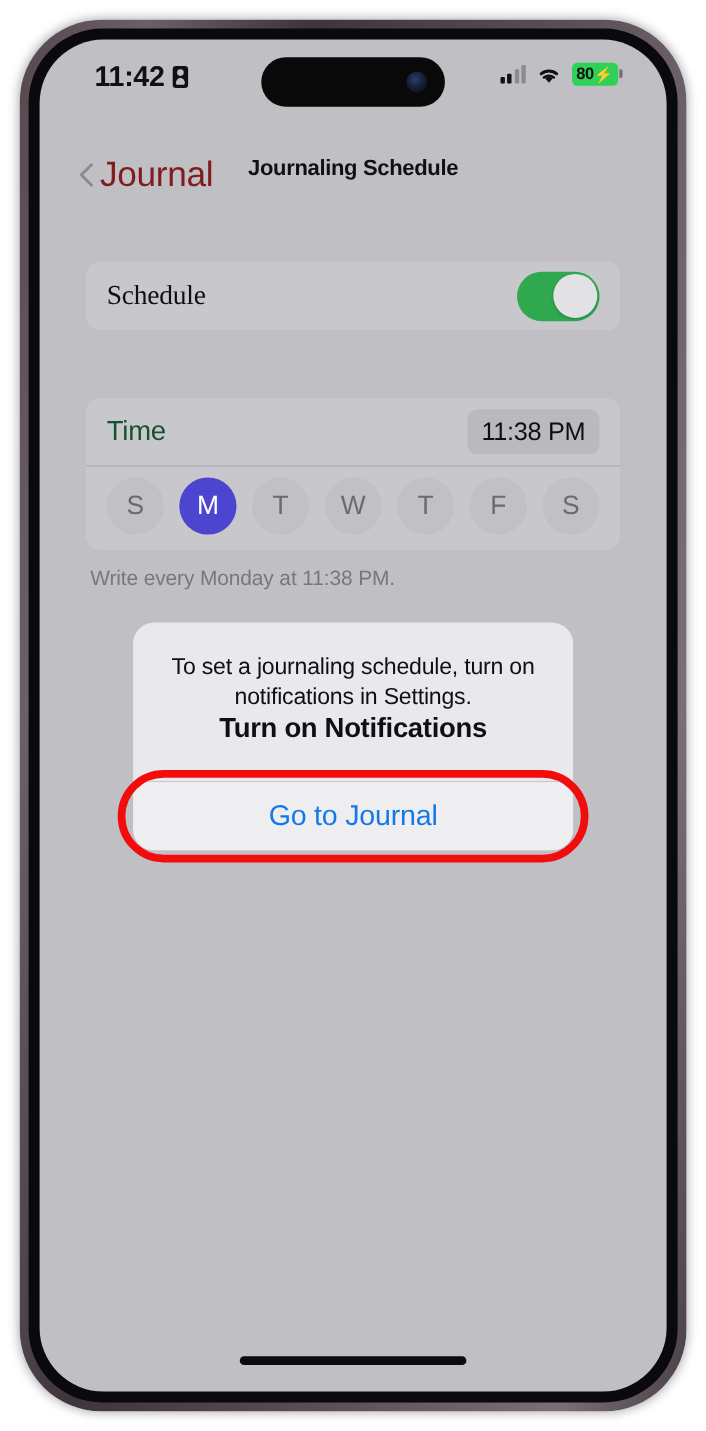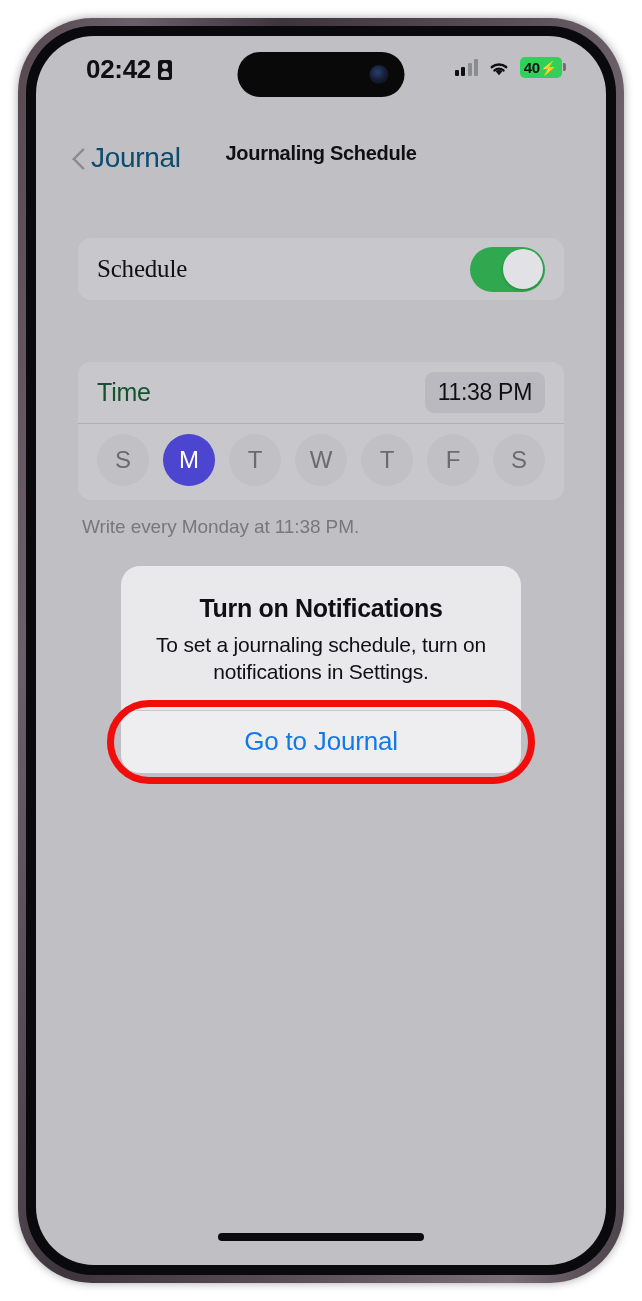--- a/index.html
+++ b/index.html
@@ -205,22 +205,22 @@
     content: "";
     position: absolute;
     left: 3px; top: 4px;
     width: 13px; height: 13px;
     border-left: 3.2px solid #8b8b92;
     border-bottom: 3.2px solid #8b8b92;
     transform: rotate(45deg);
     border-radius: 1px;
   }
   #back-button-label {
-    font-size: 28px;
-    color: #0c4a6e;
+    font-size: 32px;
+    color: #7f1d1d;
     letter-spacing: -0.3px;
   }
   #nav-title {
     position: absolute;
     left: 0;
     top: 6px;
     width: 100%;
     text-align: center;
     font-size: 20px;
     font-weight: bold;
@@ -410,21 +410,21 @@
   <div class="side-btn" id="volume-up"></div>
   <div class="side-btn" id="volume-down"></div>
   <div class="side-btn" id="power-button"></div>
 
   <div id="phone-bezel">
     <div id="phone-screen">
 
       <div id="status-bar">
 
         <div id="status-time-group">
-          <span id="status-time">02:42</span>
+          <span id="status-time">11:42</span>
           <span id="lock-badge-icon"></span>
         </div>
 
         <div id="dynamic-island">
           <div id="front-camera-icon"></div>
         </div>
 
         <div id="status-right">
           <span id="cellular-icon">
             <i></i>
@@ -433,21 +433,21 @@
               <i></i>
           </span>
           <span id="wifi-icon">
             <svg width="24" height="18" viewBox="0 0 24 18">
               <path d="M12 16.2 L8.6 12.3 C10.5 10.7 13.5 10.7 15.4 12.3 Z" fill="#101014"></path>
               <path d="M4.9 8.1 A11 11 0 0 1 19.1 8.1" stroke="#101014" stroke-width="2.6" fill="none" stroke-linecap="round"></path>
               <path d="M7.5 11.4 A7.2 7.2 0 0 1 16.5 11.4" stroke="#101014" stroke-width="2.4" fill="none" stroke-linecap="round"></path>
             </svg>
           </span>
           <span id="battery-icon">
-            <span id="battery-level-text">40</span>
+            <span id="battery-level-text">80</span>
             <span id="battery-charging-icon">⚡</span>
           </span>
         </div>
       </div>
 
       <div id="nav-bar">
         <div id="back-button">
           <span id="chevron-left-icon"></span>
           <span id="back-button-label">Journal</span>
         </div>
@@ -480,22 +480,22 @@
             <span class="weekday-circle">S</span>
           </div>
         </div>
 
         <div id="schedule-footnote">Write every Monday at 11:38 PM.</div>
       </div>
 
       <div id="alert-wrapper">
         <div id="alert-dialog">
           <div id="alert-text-block">
+            <div id="alert-message">To set a journaling schedule, turn on notifications in Settings.</div>
             <div id="alert-title">Turn on Notifications</div>
-            <div id="alert-message">To set a journaling schedule, turn on notifications in Settings.</div>
           </div>
           <div id="alert-divider"></div>
           <div id="alert-action-button">Go to Journal</div>
         </div>
         <div id="alert-action-highlight"></div>
       </div>
 
       <div id="home-indicator"></div>
 
     </div>

